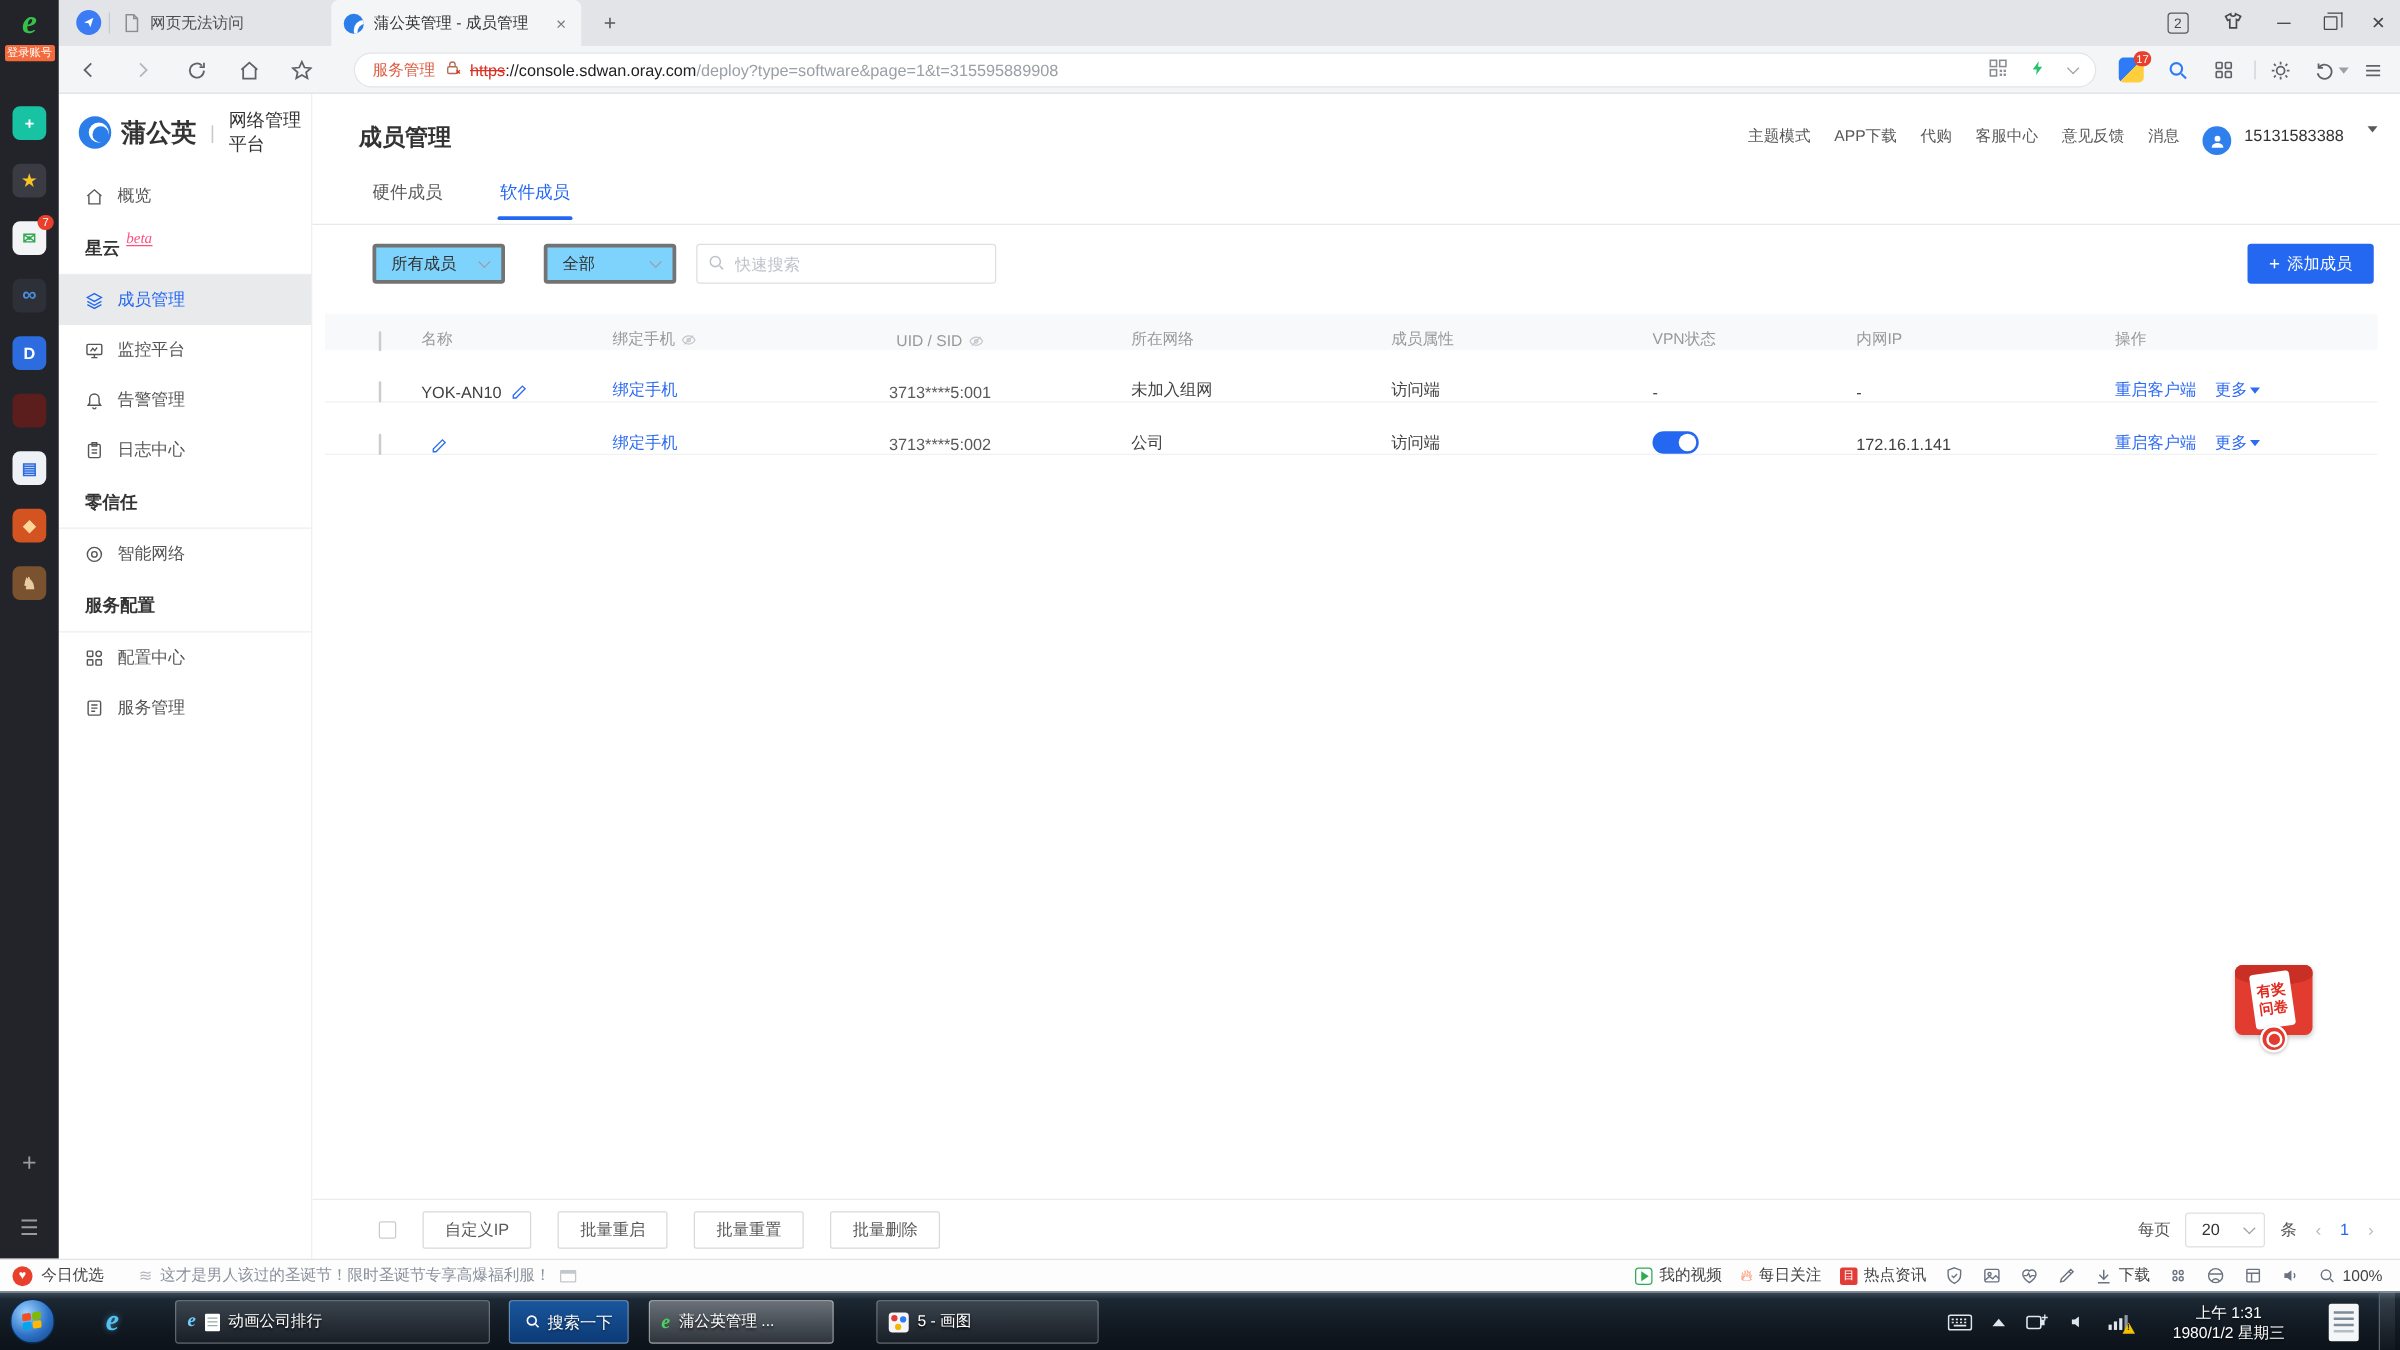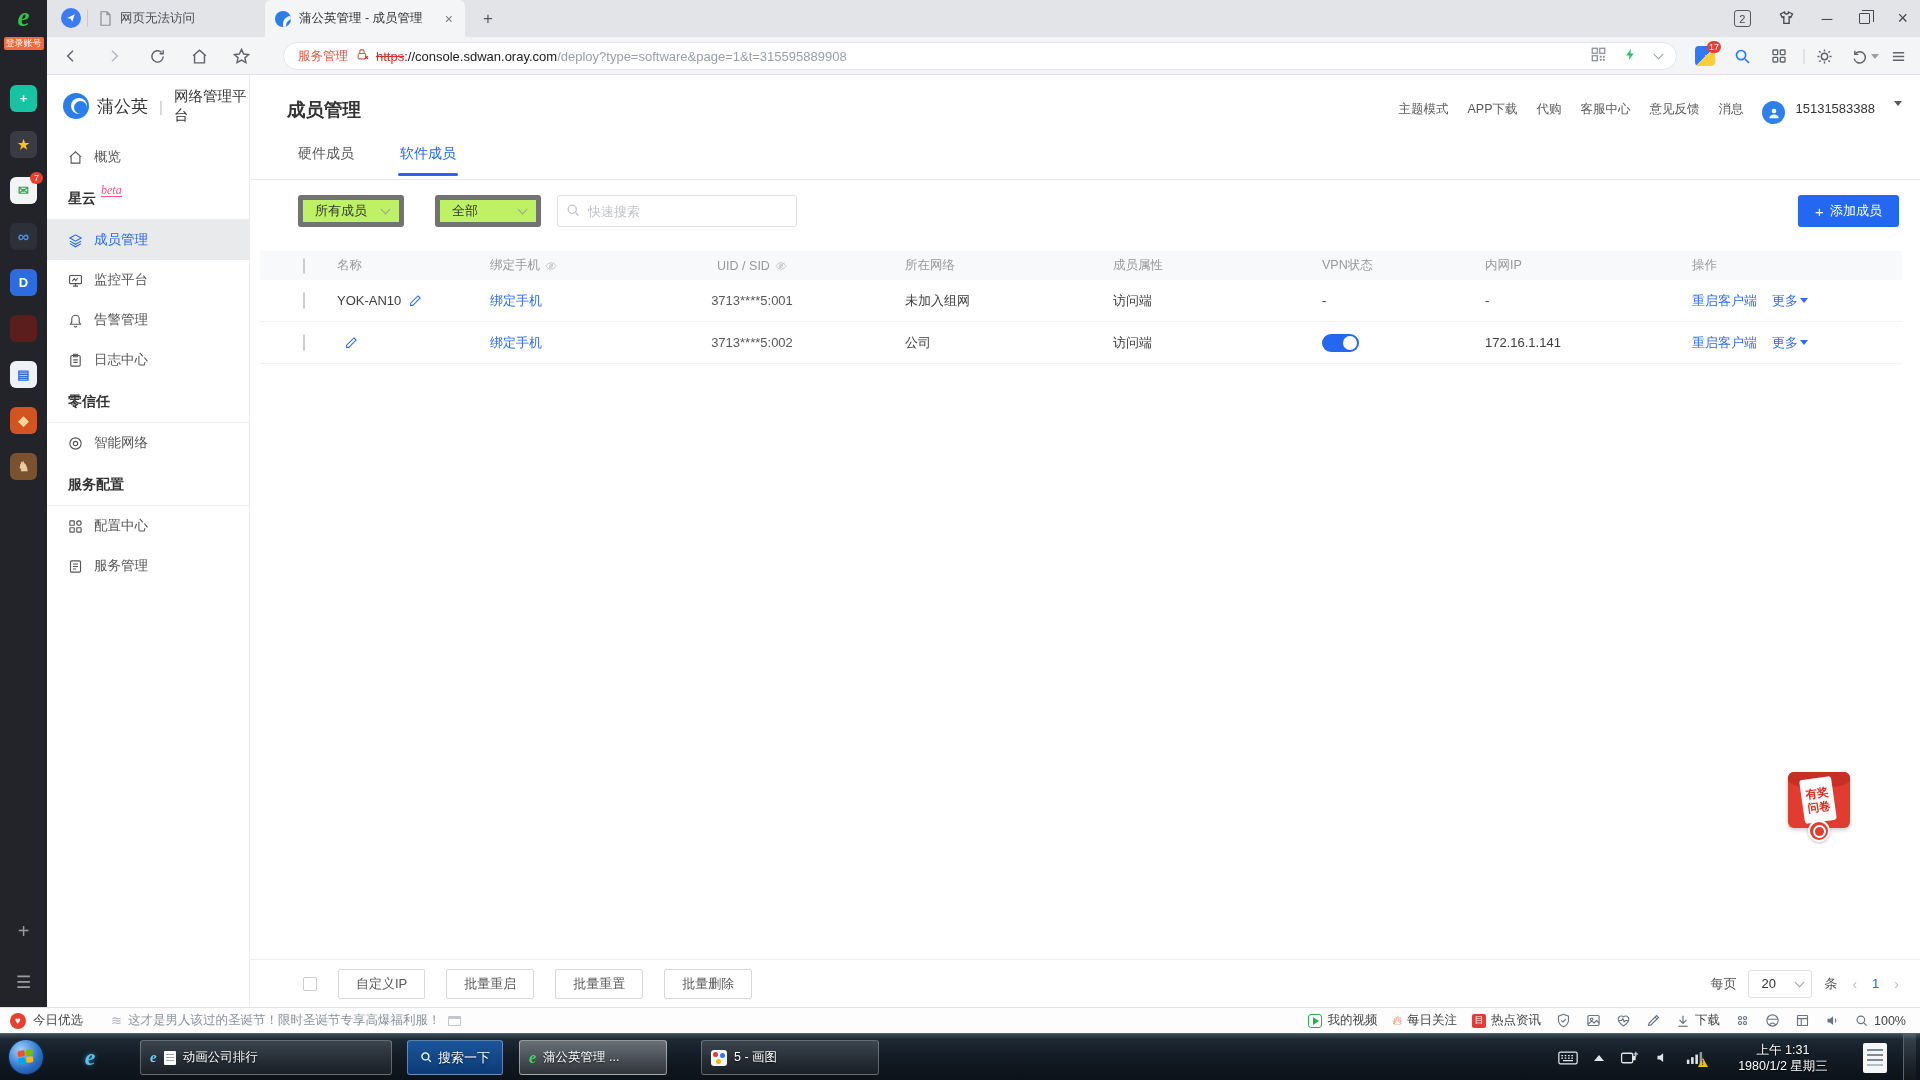--- a/index.html
+++ b/index.html
@@ -45,21 +45,21 @@
 .icon17{position:relative;width:20px;height:20px;border-radius:4px;background:linear-gradient(135deg,#2f7af7 50%,#ffce3d 50%);}
 .chev{display:inline-block;width:7px;height:7px;border-right:1.6px solid #9aa0a6;border-bottom:1.6px solid #9aa0a6;transform:rotate(45deg);margin-top:-3px}
 
 
 .page{position:absolute;left:47px;top:75px;width:1873px;height:932px;background:#fff;display:flex}
 .sidebar{width:203px;border-right:1px solid #ececee;background:#fff;flex-shrink:0}
 .side-logo{height:62px;display:flex;align-items:center;padding-left:16px;gap:8px}
 .oray-circle{width:26px;height:26px;border-radius:50%;background:#2b7de9;position:relative;overflow:hidden;flex-shrink:0}
 .oray-circle:before{content:"";position:absolute;left:8px;top:5px;width:16px;height:16px;border-radius:50%;background:#fff}
 .oray-circle:after{content:"";position:absolute;left:11px;top:8px;width:13px;height:13px;border-radius:50%;background:#2b7de9}
-.side-logo .brand{font-size:17px;font-weight:normal;color:#333;white-space:nowrap}
+.side-logo .brand{font-size:20px;font-weight:bold;color:#333;white-space:nowrap}
 .side-logo .divider{color:#c9c9c9;font-weight:normal;margin:0 3px;font-size:15px}
 .side-logo .product{font-size:14.5px;font-weight:normal;color:#333}
 .side-item{height:40px;display:flex;align-items:center;gap:11px;padding-left:21px;font-size:13.5px;color:#555;cursor:pointer}
 .side-item.selected{background:#e9eaec;color:#2468f2}
 .side-item svg{flex-shrink:0}
 .side-section{margin-top:13px;padding:0 0 9px 21px;border-bottom:1px solid #ededed;font-size:14px;font-weight:bold;color:#333;height:30px;display:flex;align-items:flex-start}
 .beta{color:#ff4f7e;font:italic 12px "Liberation Serif",serif;margin-left:5px;border-bottom:1px solid #ff4f7e;transform:translateY(-6px);line-height:12px}
 
 .main{flex:1;position:relative;background:#fff}
 .page-title{position:absolute;left:37px;top:22px;font-size:18.5px;font-weight:bold;color:#333}
@@ -69,33 +69,33 @@
 .account{color:#333;font-size:13px;margin-left:-9px}
 .caret-down{width:0;height:0;border-left:4.5px solid transparent;border-right:4.5px solid transparent;border-top:5.5px solid #595959}
 
 .ctabs{position:absolute;left:48px;top:70px;display:flex;gap:46px;font-size:14px;color:#595959}
 .ctab{padding-bottom:13px;cursor:pointer;position:relative}
 .ctab.active{color:#2468f2}
 .ctab.active:after{content:"";position:absolute;left:-2px;right:-2px;bottom:0;height:3px;background:#2468f2;border-radius:2px}
 .tabs-divider{position:absolute;left:0;right:0;top:104px;height:1px;background:#e8e8ea}
 
 .toolbar{position:absolute;left:0;right:0;top:120px;height:32px}
-.selectbox{position:absolute;height:32px;border:5px solid #737373;border-radius:3px;background:#bef264;display:flex;align-items:center;justify-content:space-between;padding:0 10px 0 12px;font-size:13px;color:#333;cursor:pointer}
+.selectbox{position:absolute;height:32px;border:3px solid #737373;border-radius:3px;background:#7dd3fc;display:flex;align-items:center;justify-content:space-between;padding:0 10px 0 12px;font-size:13px;color:#333;cursor:pointer}
 .sel1{left:48px;width:106px}
 .sel2{left:185px;width:106px}
 .searchbox{position:absolute;left:307px;width:240px;height:32px}
 .searchbox input{width:100%;height:100%;border:1px solid #dcdfe3;border-radius:3px;padding:0 10px 0 30px;font-size:13px;color:#333;outline:none;font-family:"Liberation Sans",sans-serif}
 .searchbox input::placeholder{color:#bfc3c9}
 .searchbox svg{position:absolute;left:9px;top:8px}
 .add-btn{position:absolute;right:21px;top:0;width:101px;height:32px;background:#2468f2;border-radius:3px;color:#fff;font-size:13px;display:flex;align-items:center;justify-content:center;gap:6px;cursor:pointer}
 .add-btn .plus{font-size:15px;line-height:15px}
 
 
 .tbl{position:absolute;left:10px;top:176px;width:1642px;font-size:13px}
-.trow{display:flex;align-items:center}
+.trow{display:flex;align-items:flex-end}
 .thead{height:29px;background:#f8f9fa;color:#999;font-size:12.5px}
 .tbody-row{height:42px;border-bottom:1px solid #f0f1f3;color:#404040}
 .c0{width:64px;padding-left:43px}
 .c1{width:154px;padding-left:13px;display:flex;align-items:center;gap:8px}
 .c2{width:134px;padding-left:12px;display:flex;align-items:center;gap:5px}
 .c3{width:280px;text-align:center;display:flex;align-items:center;justify-content:center;gap:5px}
 .c4{width:208px;padding-left:13px}
 .c5{width:209px;padding-left:13px}
 .c6{width:163px;padding-left:13px;display:flex;align-items:center}
 .c7{width:207px;padding-left:13px}

